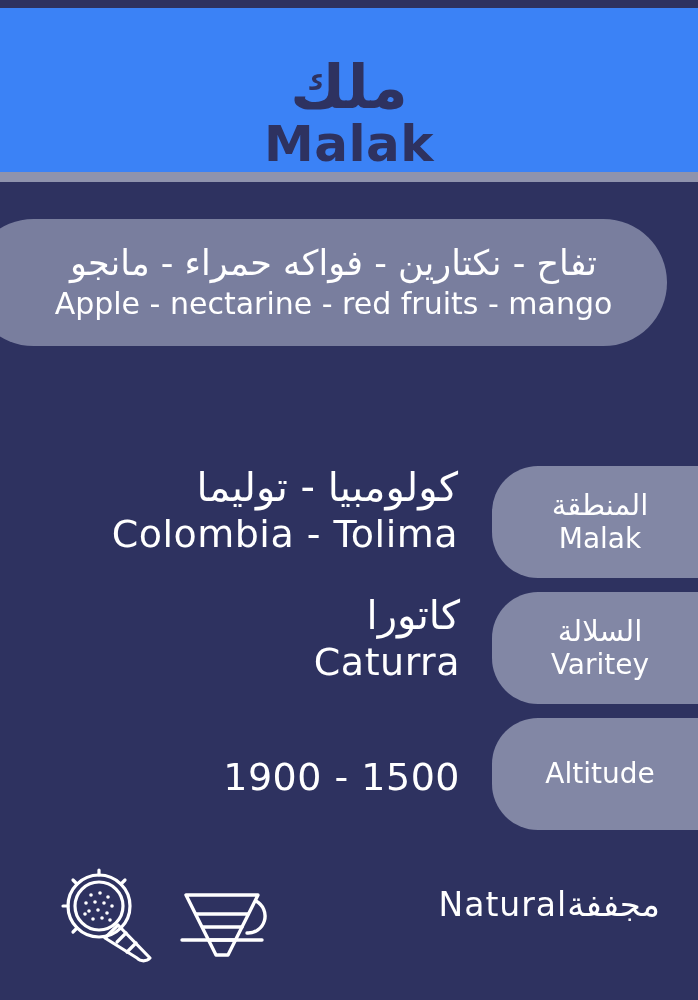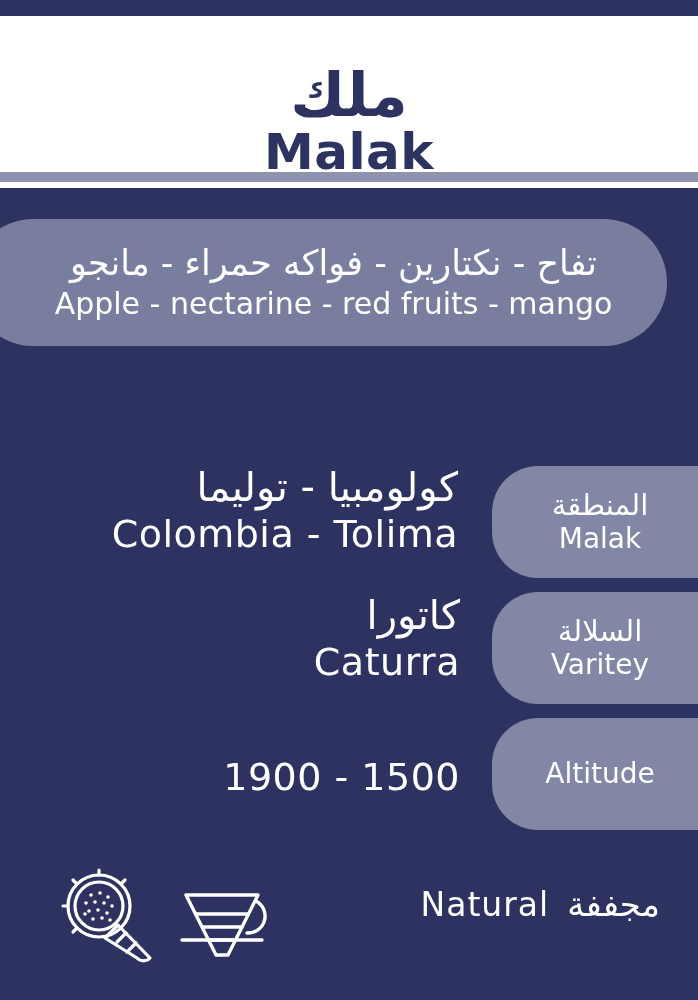--- a/index.html
+++ b/index.html
@@ -21,24 +21,24 @@
     width: 698px;
     height: 1000px;
     background: #2e3260;
     overflow: hidden;
   }
 
   
   .header {
     position: absolute;
     left: 0;
-    top: 16px;
+    top: 8px;
     width: 698px;
     height: 172px;
-    background: #ffffff;
+    background: #3b82f6;
     display: flex;
     flex-direction: column;
     align-items: center;
     justify-content: center;
     box-sizing: border-box;
     padding-top: 42px;
   }
   .brand-ar {
     color: #2e3260;
     font-size: 60px;
@@ -164,21 +164,20 @@
     align-items: flex-end;
     gap: 14px;
   }
 
   .process {
     position: absolute;
     right: 38px;
     top: 884px;
     display: flex;
     align-items: baseline;
-    gap: 18px;
     color: #ffffff;
     white-space: nowrap;
   }
   .process-en {
     font-size: 33px;
     font-weight: 400;
     letter-spacing: 1px;
   }
   .process-ar {
     font-size: 34px;

